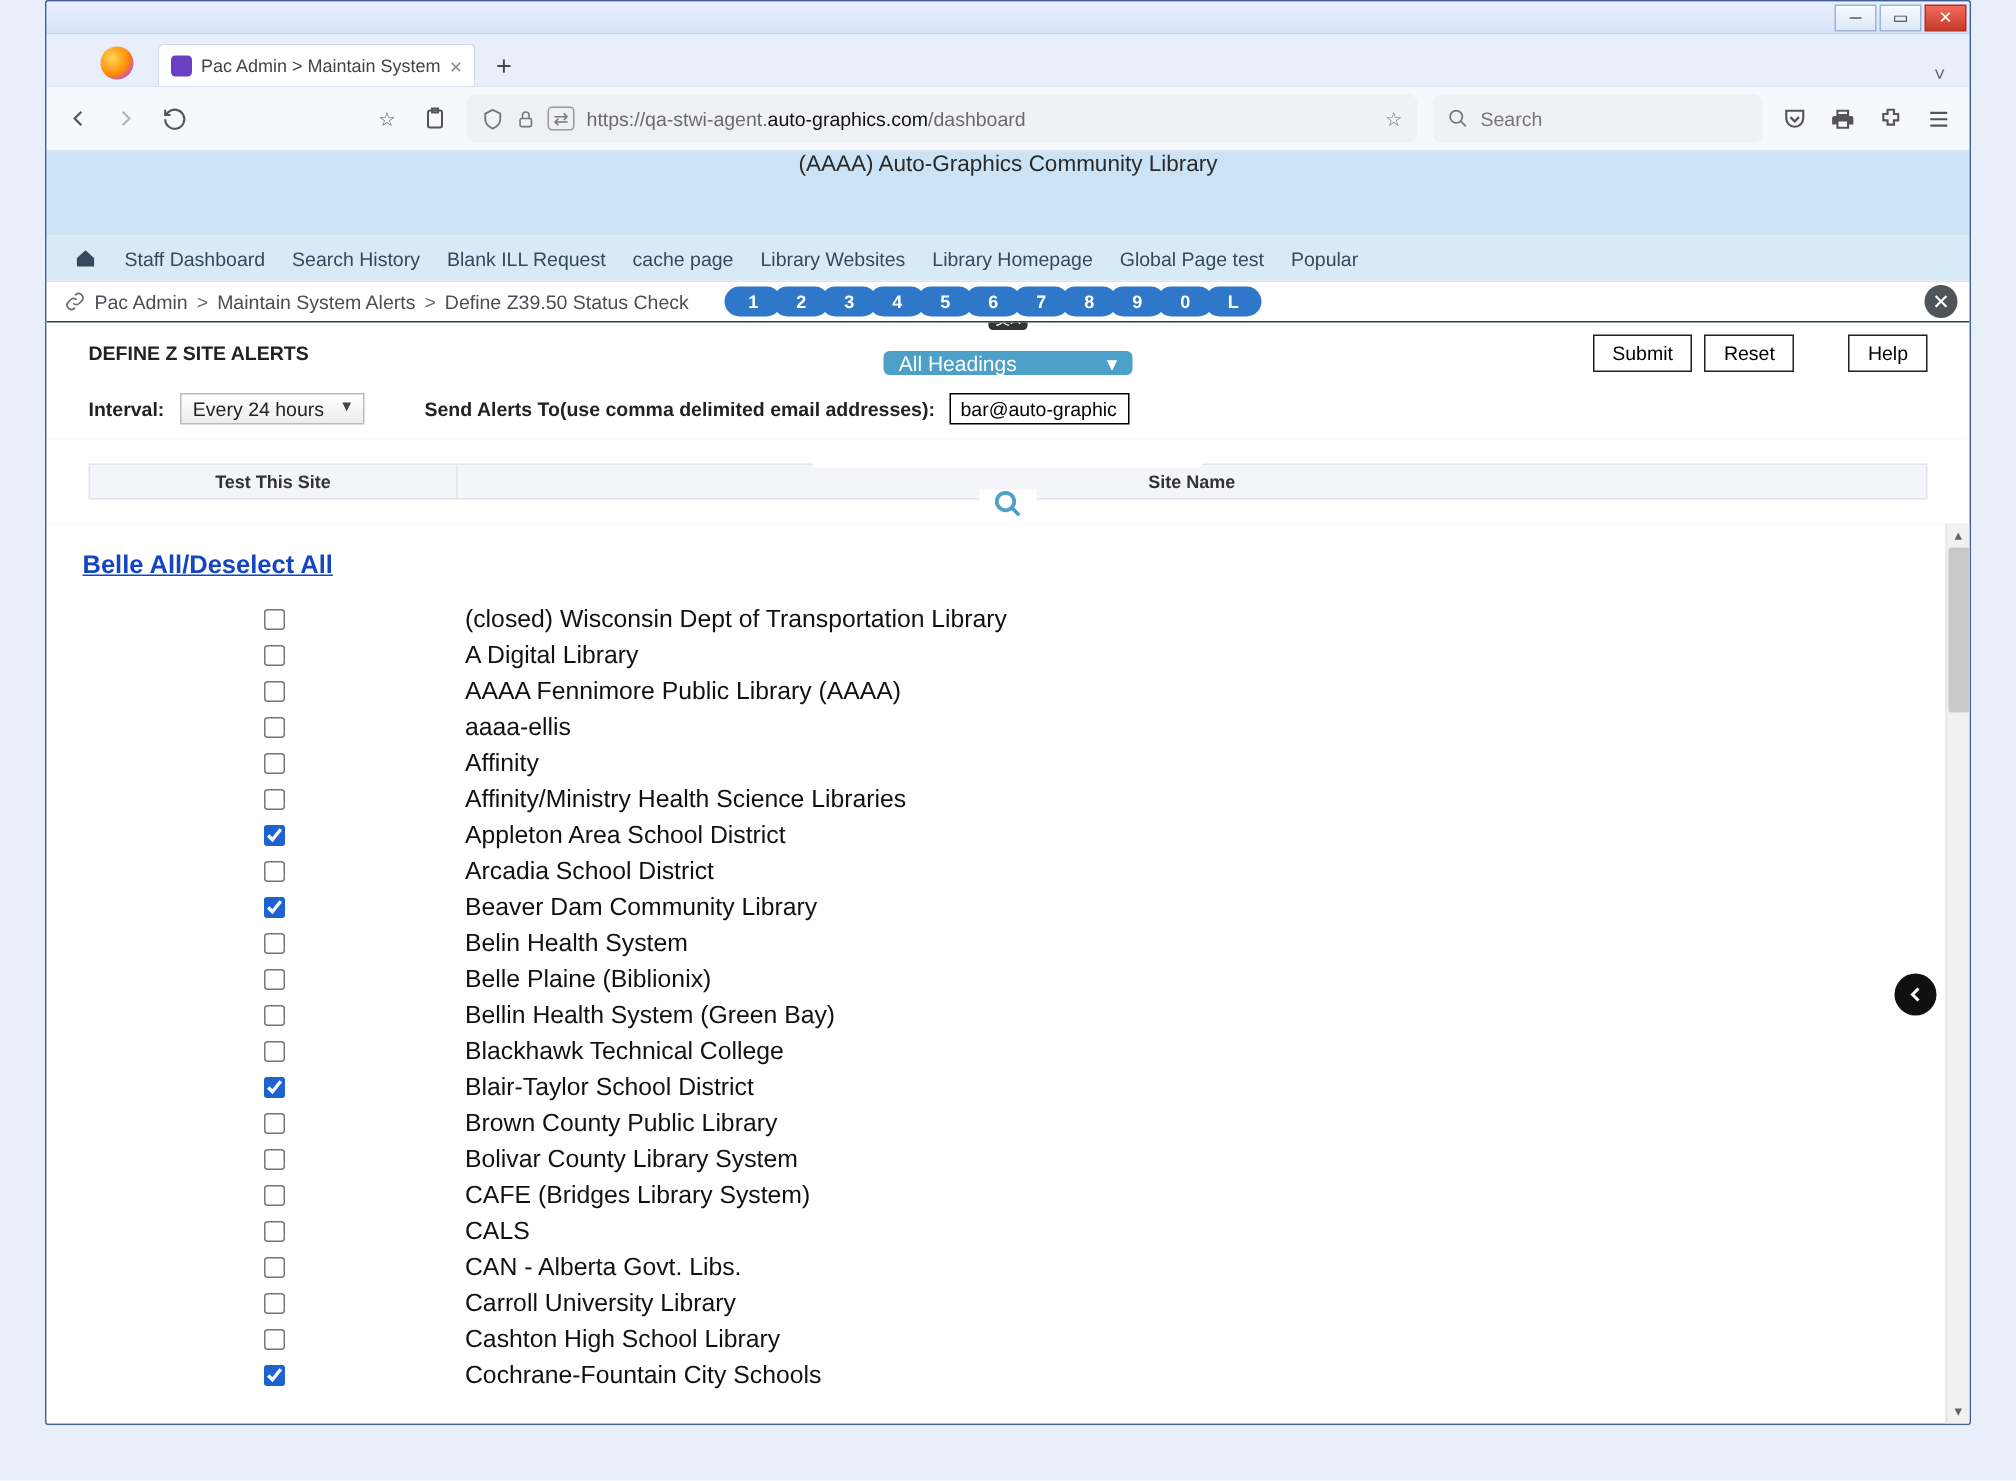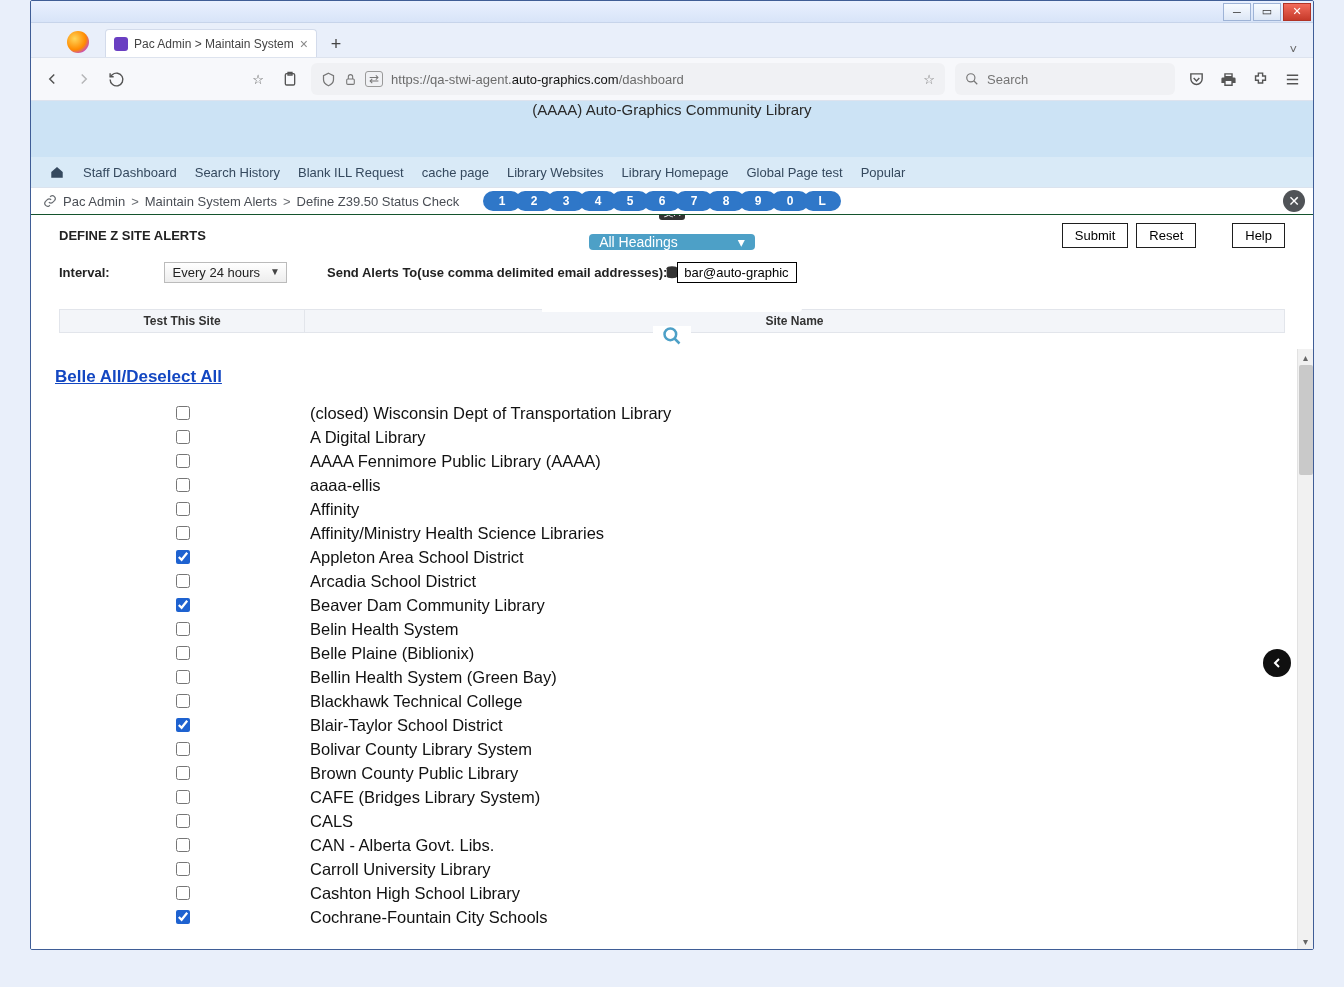--- a/index.html
+++ b/index.html
@@ -59,21 +59,21 @@
 
   
   .sec-head { background:#fff; padding:8px 28px; display:flex; align-items:center; gap:8px; }
   .sec-title { font-size:13px; font-weight:bold; color:#222; margin-right:auto; }
   .btn-outline { border:1px solid #1f1f1f; background:#fff; padding:4px 12px; font-size:13px; cursor:pointer;}
   .btn-space { width:20px; }
 
   
   .ctrl-row { background:#fff; padding:6px 28px 10px 28px; display:flex; align-items:center; gap:10px; font-size:13px; }
   .lbl-bold { font-weight:bold; }
-  .sel { border:1px solid #bbb; background:linear-gradient(#fff,#ededed); padding:2px 26px 2px 8px; font-size:13px; position:relative;margin-left:44px;}
+  .sel { border:1px solid #bbb; background:linear-gradient(#fff,#ededed); padding:2px 26px 2px 8px; font-size:13px; position:relative;}
   .sel::after{content:"▼"; position:absolute; right:6px; top:3px; font-size:10px; color:#444;}
   .txt { border:1px solid #000; padding:2px 6px; width:120px; font-size:13px;}
 
   
   .tbl-head { background:#fff; padding:16px 28px; }
   .tbl-head-row { display:flex; border:1px solid #e2e5eb; background:#f3f5f9; font-size:12px; font-weight:bold; color:#333;}
   .th-a { width:245px; text-align:center; padding:4px 0; border-right:1px solid #e2e5eb;}
   .th-b { flex:1; text-align:center; padding:4px 0;}
 
   
@@ -412,27 +412,27 @@
           <div class="row">
             <div class="cb">
               <input type="checkbox" checked="" style="">
             </div>
             <div class="name">Blair-Taylor School District</div>
           </div>
           <div class="row">
             <div class="cb">
               <input type="checkbox" style="">
             </div>
+            <div class="name">Brown County Public Library</div>
+          </div>
+          <div class="row">
+            <div class="cb">
+              <input type="checkbox" style="">
+            </div>
             <div class="name">Bolivar County Library System</div>
-          </div>
-          <div class="row">
-            <div class="cb">
-              <input type="checkbox" style="">
-            </div>
-            <div class="name">Brown County Public Library</div>
           </div>
           <div class="row">
             <div class="cb">
               <input type="checkbox" style="">
             </div>
             <div class="name">CAFE (Bridges Library System)</div>
           </div>
           <div class="row">
             <div class="cb">
               <input type="checkbox" style="">

